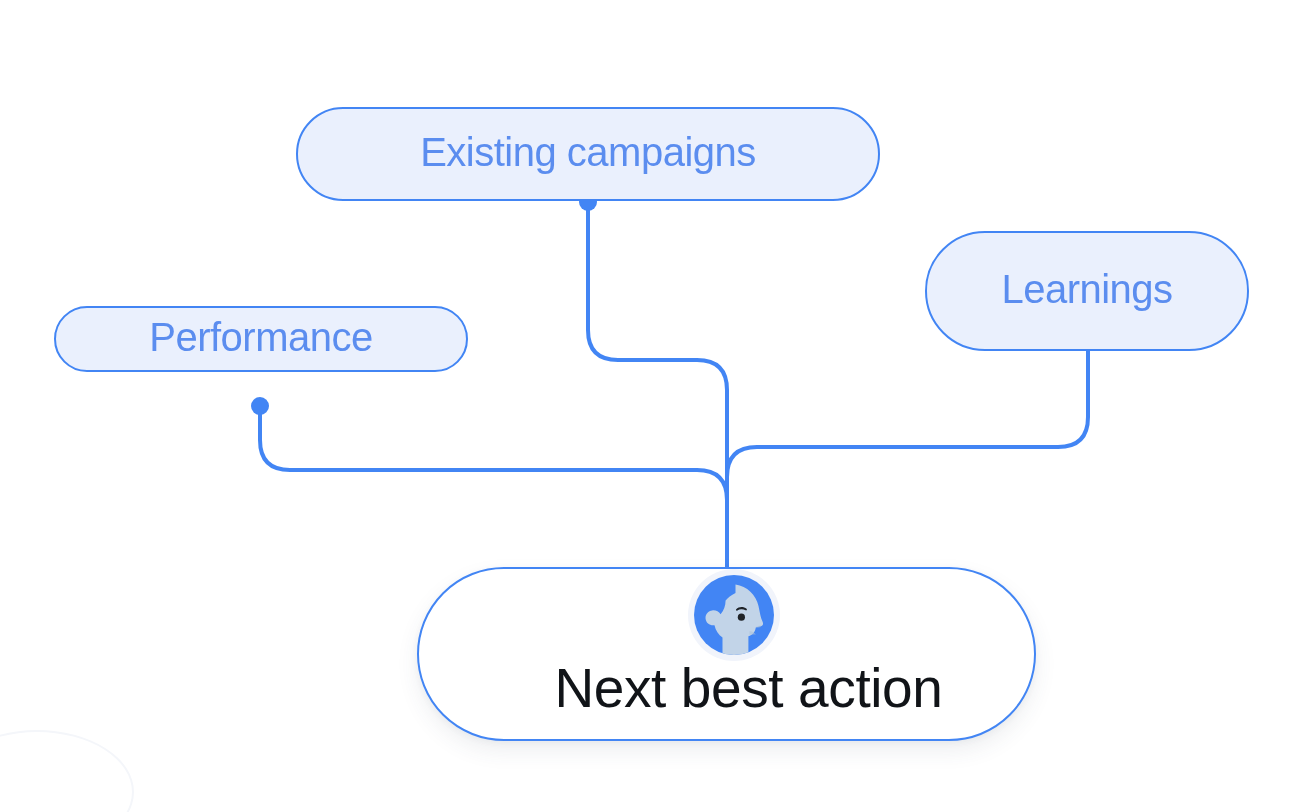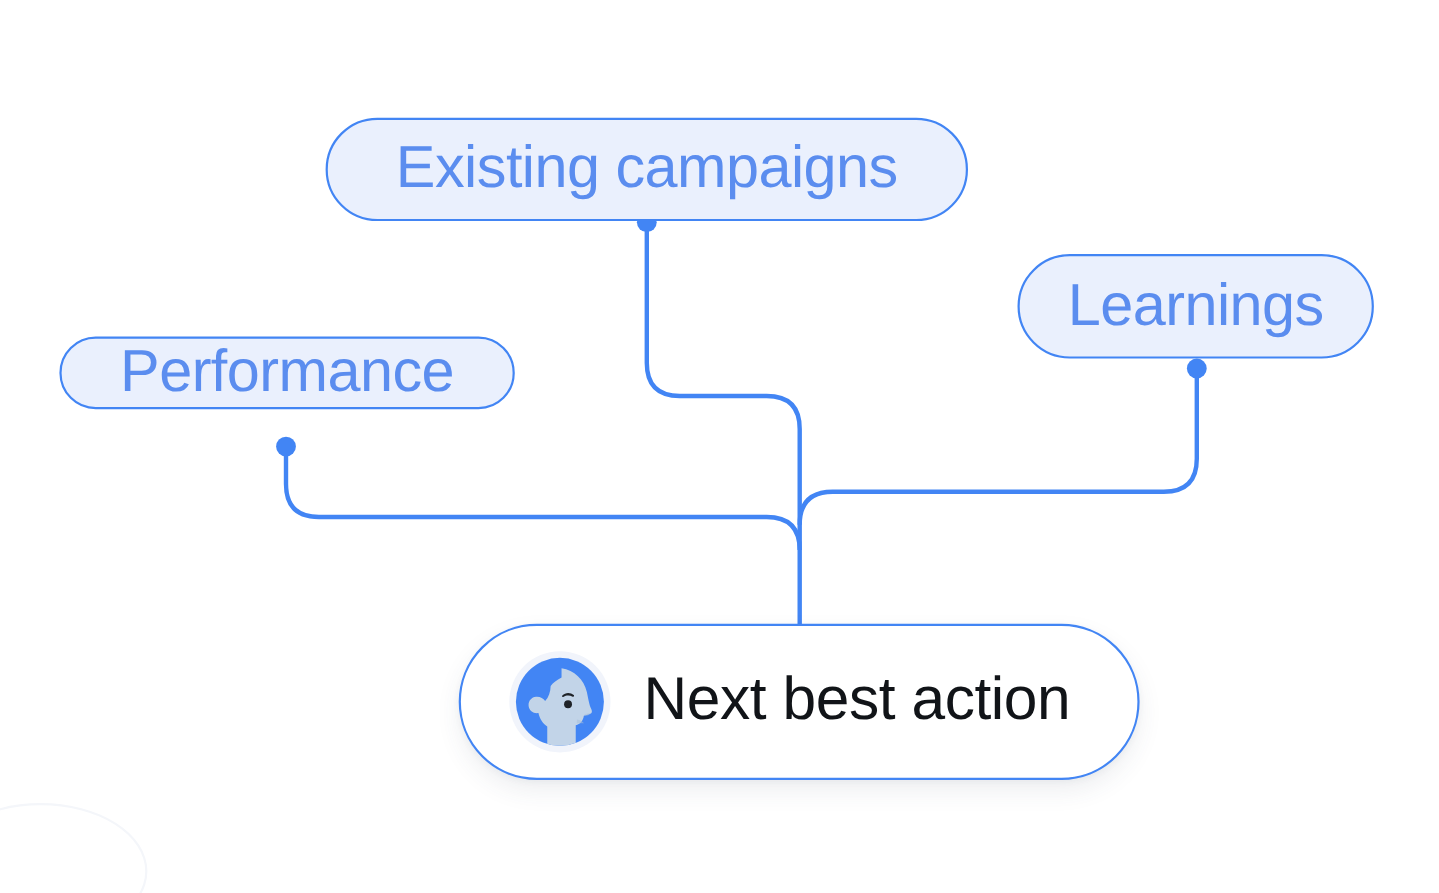--- a/index.html
+++ b/index.html
@@ -37,60 +37,61 @@
     display: flex;
     align-items: center;
     justify-content: center;
     border-radius: 999px;
     white-space: nowrap;
   }
   .pill-branch {
     background: #eaf0fd;
     border: 2px solid #4285f4;
     color: #5b8def;
-    font-size: 54px;
+    font-size: 40px;
     font-weight: 400;
     letter-spacing: -0.5px;
   }
   .pill-label {
     line-height: 1;
     padding-bottom: 4px;
   }
 
   #node-existing-campaigns {
     left: 296px;
     top: 107px;
     width: 584px;
     height: 94px;
   }
   #node-learnings {
     left: 925px;
     top: 231px;
     width: 324px;
-    height: 95px;
+    height: 120px;
   }
   #node-performance {
     left: 54px;
     top: 306px;
     width: 414px;
     height: 66px;
   }
 
   
   #node-next-best-action {
     left: 417px;
     top: 567px;
     width: 619px;
-    height: 142px;
+    height: 174px;
     background: #ffffff;
     border: 2.5px solid #4285f4;
     box-shadow: 0 10px 22px rgba(60, 70, 90, 0.085),
                 0 2px 6px rgba(60, 70, 90, 0.05);
     justify-content: flex-start;
     padding-left: 44px;
+    flex-direction: column;
   }
   #node-next-best-action .root-label {
     font-size: 55px;
     color: #111418;
     line-height: 1;
     padding-bottom: 5px;
     letter-spacing: -0.4px;
   }
   .avatar {
     position: relative;

